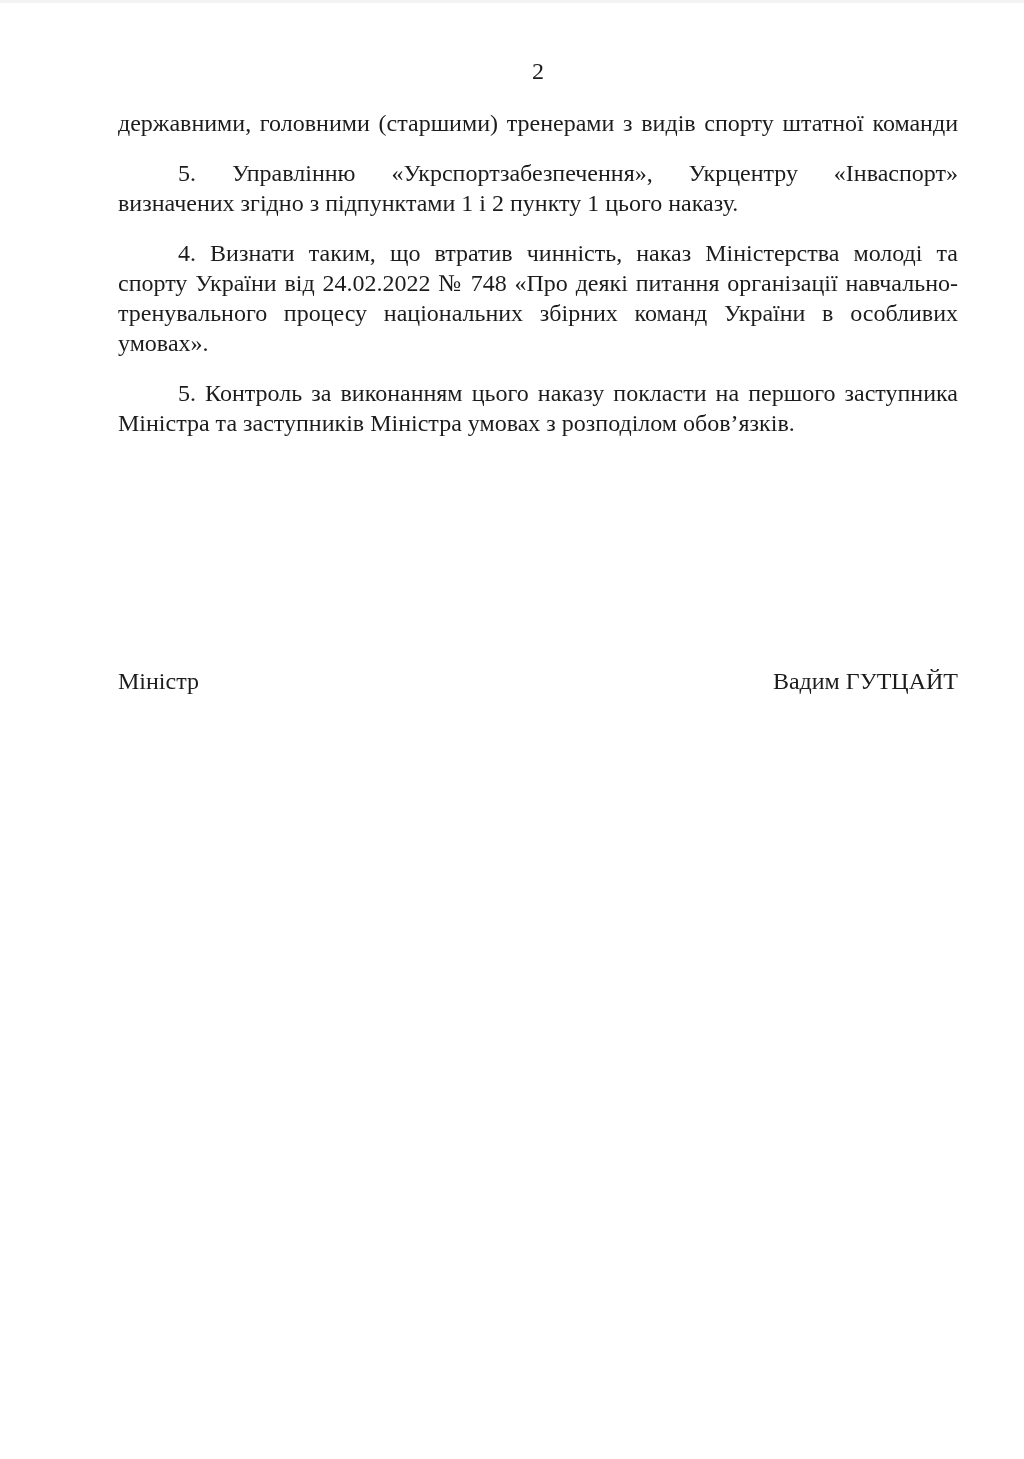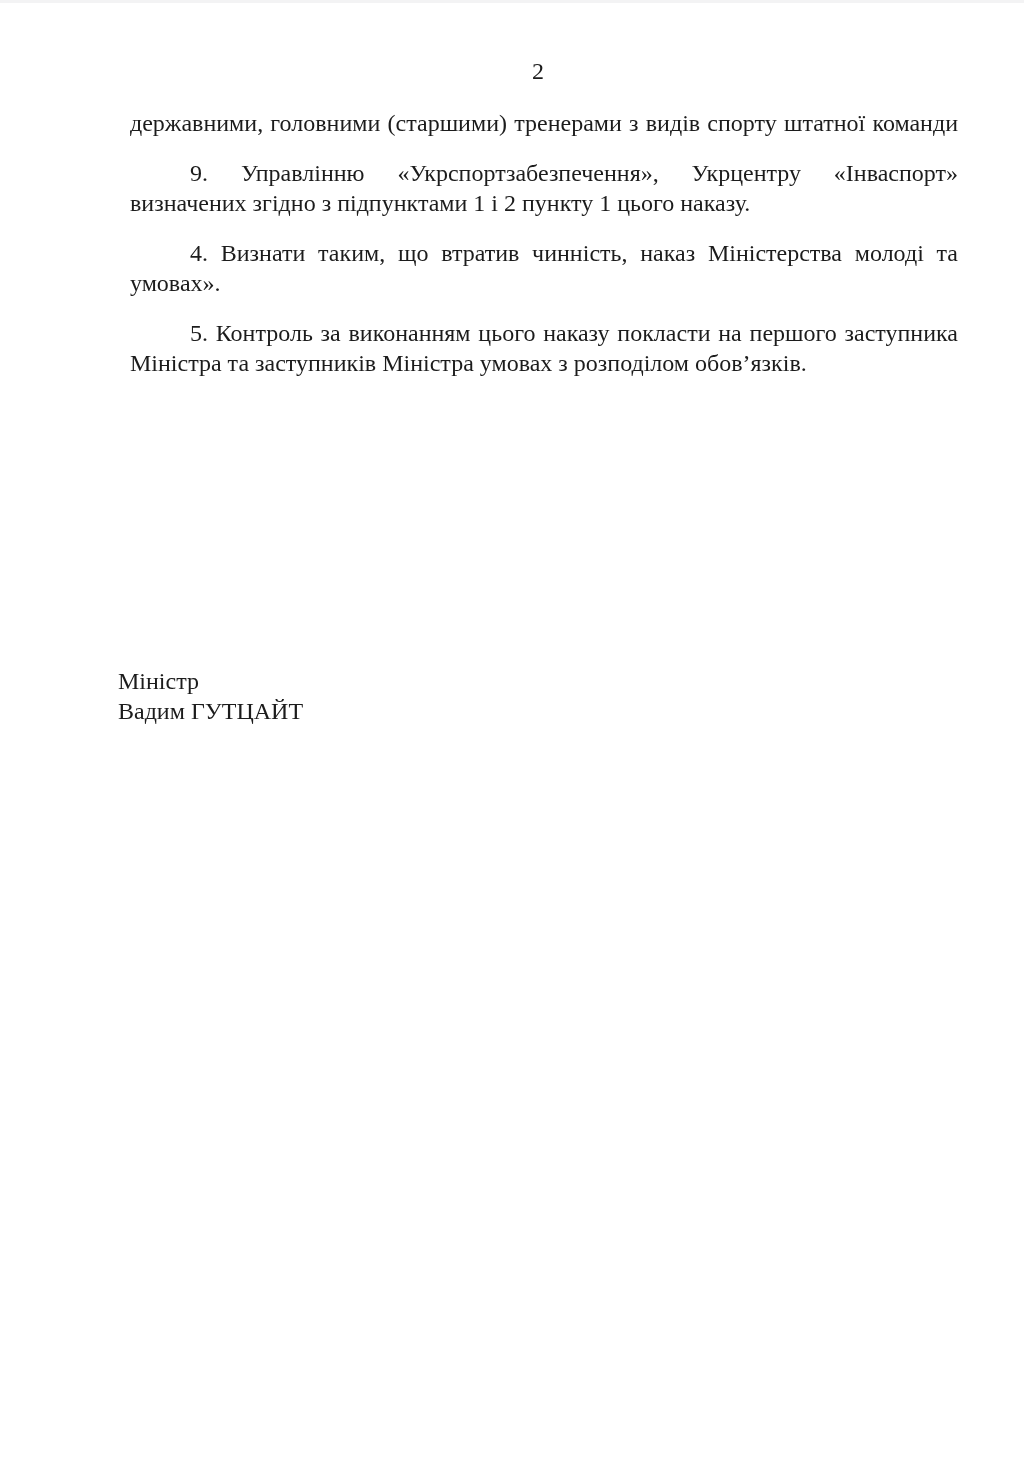--- a/index.html
+++ b/index.html
@@ -33,60 +33,61 @@
   }
   .doc-body {
     position: absolute;
     top: 108px;
     left: 118px;
     width: 840px;
     font-size: 24px;
     line-height: 30px;
   }
   .para { margin: 0 0 20px 0; }
-  .line { min-height: 30px; margin-left: 12px; }
+  .line { min-height: 30px; }
   .line.just {
     text-align: justify;
     text-align-last: justify;
   }
   .line.indent { text-indent: 60px; }
   .signature-row {
     position: absolute;
     top: 666px;
     left: 118px;
     width: 840px;
     display: flex;
     justify-content: space-between;
     align-items: baseline;
     font-size: 24px;
     line-height: 30px;
-    flex-direction: column;
   }
 </style>
 </head>
 <body>
 
 <div class="page">
   <div class="scan-edge"></div>
 
   <div class="page-number">2</div>
 
   <div class="doc-body">
 
     <div class="para">
       <div class="line just">державними, головними (старшими) тренерами з видів спорту штатної команди</div>
     </div>
 
     <div class="para">
-      <div class="line just indent">9. Управлінню «Укрспортзабезпечення», Укрцентру «Інваспорт»</div>
+      <div class="line just indent">5. Управлінню «Укрспортзабезпечення», Укрцентру «Інваспорт»</div>
       <div class="line">визначених згідно з підпунктами 1 і 2 пункту 1 цього наказу.</div>
     </div>
 
     <div class="para">
       <div class="line just indent">4. Визнати таким, що втратив чинність, наказ Міністерства молоді та</div>
+      <div class="line just">спорту України від 24.02.2022 № 748 «Про деякі питання організації навчально-</div>
+      <div class="line just">тренувального процесу національних збірних команд України в особливих</div>
       <div class="line">умовах».</div>
     </div>
 
     <div class="para">
       <div class="line just indent">5. Контроль за виконанням цього наказу покласти на першого заступника</div>
       <div class="line">Міністра та заступників Міністра умовах з розподілом обов’язків.</div>
     </div>
 
   </div>
 

